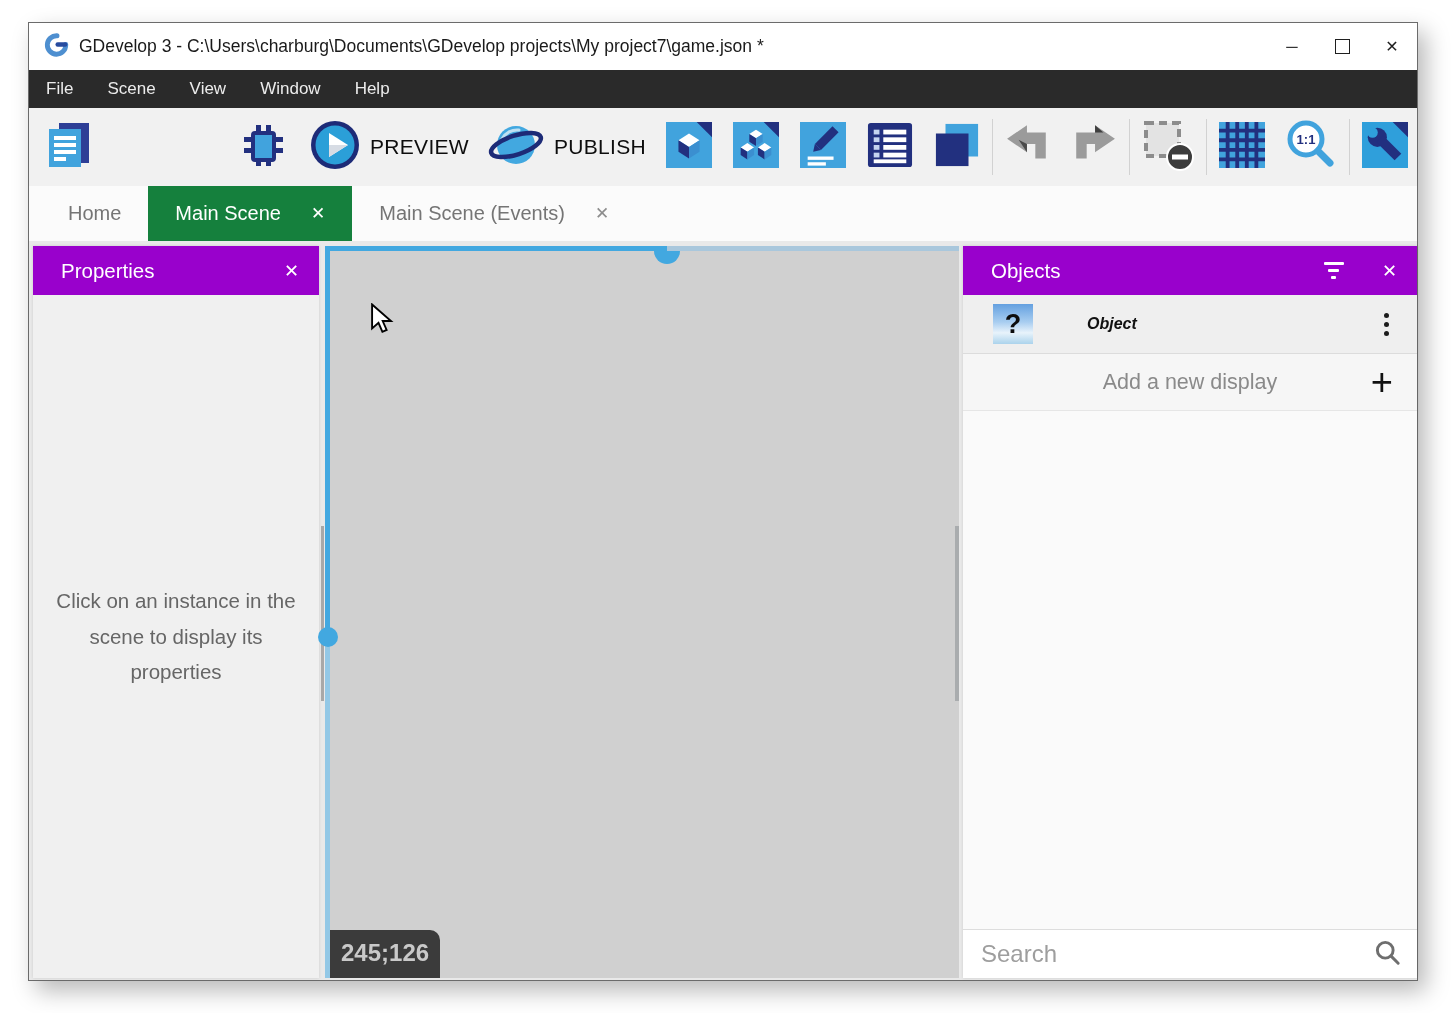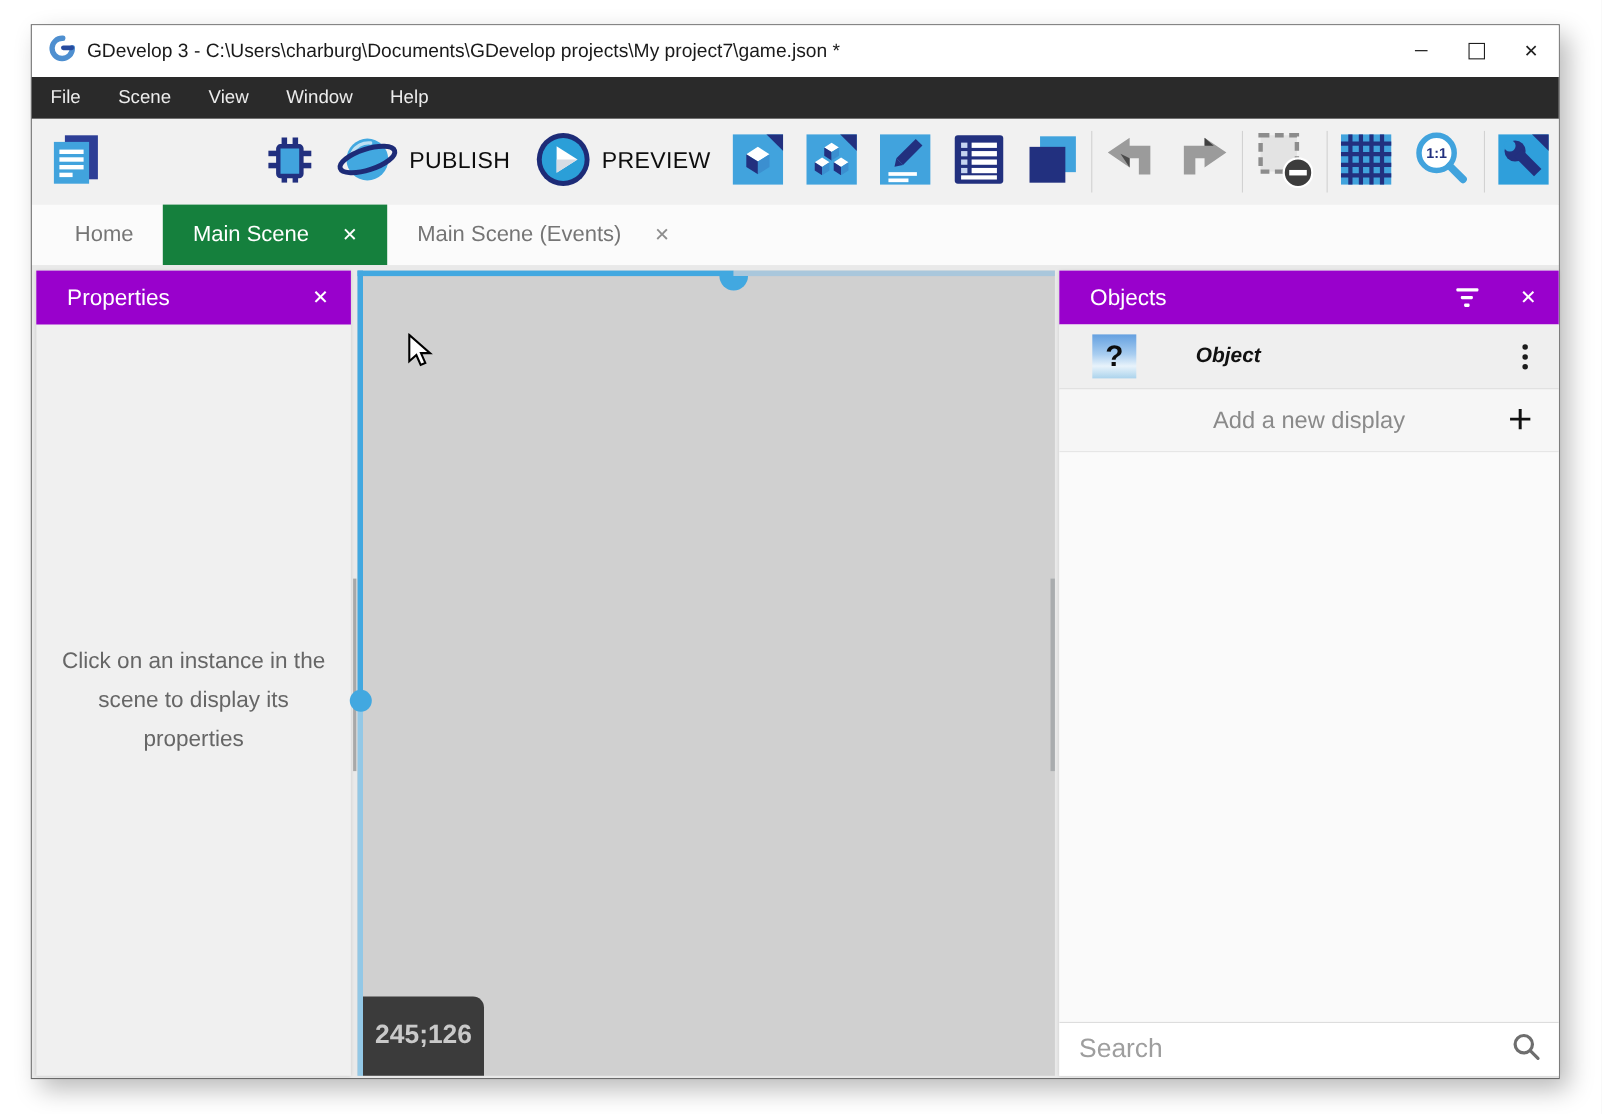--- a/index.html
+++ b/index.html
@@ -47,34 +47,34 @@
 
   .canvas{position:absolute;left:296px;top:5px;bottom:2px;width:634px;background:#d0d0d0;}
   .cb-left-top{position:absolute;left:0;top:0;width:5px;height:391px;background:#42a8e0;}
   .cb-left-bottom{position:absolute;left:0;top:391px;bottom:0;width:5px;background:#93c8e6;}
   .cb-top-left{position:absolute;left:0;top:0;height:5px;width:342px;background:#42a8e0;}
   .cb-top-right{position:absolute;left:342px;top:0;height:5px;right:0;background:#a9c7dc;}
   .handle-top{position:absolute;left:329px;top:5px;width:26px;height:13px;border-radius:0 0 13px 13px;background:#42a8e0;}
   .handle-left{position:absolute;left:-7px;top:381px;width:20px;height:20px;border-radius:50%;background:#42a8e0;}
   .canvas-scroll-right{position:absolute;right:0;top:280px;width:4px;height:175px;background:#a9acae;}
   .gap-scroll-left{position:absolute;left:292px;top:285px;width:3px;height:175px;background:#a8a8a8;}
-  .coord-badge{position:absolute;left:5px;bottom:0;height:48px;line-height:45px;padding:12px 11px;
+  .coord-badge{position:absolute;left:5px;bottom:0;height:48px;line-height:45px;padding:0 11px;
                background:#3b3b3b;color:#c9c9c9;font-size:24px;font-weight:bold;border-radius:0 10px 0 0;}
   .mouse-cursor{position:absolute;left:45px;top:57px;}
 
   .objects-panel{position:absolute;left:934px;right:0;top:5px;bottom:2px;background:#fafafa;
                  display:flex;flex-direction:column;box-shadow:0 0 3px rgba(0,0,0,.12);}
   .header-actions{margin-left:auto;display:flex;align-items:center;gap:38px;}
   .filter-icon{display:flex;flex-direction:column;align-items:center;gap:4px;}
   .filter-icon i{display:block;height:3px;background:#fff;border-radius:1px;}
   .object-row{height:58px;background:#efefef;border-bottom:1px solid #dcdcdc;display:flex;align-items:center;
               padding:0 24px 0 30px;}
   .object-icon{width:40px;height:40px;background:linear-gradient(180deg,#64a0e0 0%,#a8cdf0 45%,#e8f3fb 72%,#abd3ec 100%);
                display:flex;align-items:center;justify-content:center;font-size:27px;font-weight:bold;color:#0d0d0d;}
-  .object-name{margin-left:54px;font-size:19px;font-weight:bold;font-style:italic;color:#111;}
+  .object-name{margin-left:54px;font-size:16px;font-weight:bold;font-style:italic;color:#111;}
   .kebab{margin-left:auto;display:flex;flex-direction:column;gap:4px;padding:4px;}
   .kebab i{width:5px;height:5px;border-radius:50%;background:#1c1c1c;}
   .add-row{height:56px;position:relative;display:flex;align-items:center;justify-content:center;
            background:#f6f6f6;border-bottom:1px solid #e6e6e6;}
   .add-label{color:#8a8a8a;font-size:21.5px;}
   .add-plus{position:absolute;right:24px;font-size:38px;font-weight:200;color:#111;line-height:1;}
   .objects-body{flex:1;background:#fafafa;}
   .search-bar{height:48px;border-top:1px solid #dddddd;background:#ffffff;display:flex;align-items:center;
               padding:0 16px;flex:0 0 auto;}
   .search-input{flex:1;border:none;outline:none;background:transparent;font-size:24px;color:#333;
@@ -141,41 +141,41 @@
               <rect x="33" y="16" width="11" height="5"></rect>
                 <rect x="33" y="27" width="11" height="5"></rect>
               <rect x="17" y="36" width="5" height="9"></rect>
                 <rect x="27" y="36" width="5" height="9"></rect>
             </g>
             <rect x="14" y="12" width="21" height="27" rx="2" fill="#41a3dd" stroke="#22307f" stroke-width="4"></rect>
           </svg>
         </span>
       </div>
 
-      <div class="tool-btn" style="margin-left:18px">
-        <span>
-          <svg width="58" height="52" viewBox="0 0 58 52">
-            <circle cx="29" cy="26" r="19" fill="#42a8e0"></circle>
-            <path d="M15 20 a17 17 0 0 1 17 -9" stroke="#bfe0f2" stroke-width="3" fill="none" stroke-linecap="round"></path>
-            <ellipse cx="29" cy="26" rx="26" ry="9.5" fill="none" stroke="#1d2b77" stroke-width="4.5" transform="rotate(-18 29 26)"></ellipse>
-          </svg>
-        </span>
-        <span class="tool-label">PUBLISH</span>
-      </div>
-
       <div class="tool-btn" style="margin-left:22px">
         <span>
           <svg width="52" height="52" viewBox="0 0 52 52">
             <circle cx="26" cy="26" r="24" fill="#1d2b77"></circle>
             <circle cx="26" cy="26" r="19.5" fill="#2b9fd8"></circle>
             <polygon points="20,14 20,38 39,26" fill="#ffffff"></polygon>
             <polygon points="20,26 39,26 20,38" fill="#d7dce4"></polygon>
           </svg>
         </span>
         <span class="tool-label">PREVIEW</span>
+      </div>
+
+      <div class="tool-btn" style="margin-left:18px">
+        <span>
+          <svg width="58" height="52" viewBox="0 0 58 52">
+            <circle cx="29" cy="26" r="19" fill="#42a8e0"></circle>
+            <path d="M15 20 a17 17 0 0 1 17 -9" stroke="#bfe0f2" stroke-width="3" fill="none" stroke-linecap="round"></path>
+            <ellipse cx="29" cy="26" rx="26" ry="9.5" fill="none" stroke="#1d2b77" stroke-width="4.5" transform="rotate(-18 29 26)"></ellipse>
+          </svg>
+        </span>
+        <span class="tool-label">PUBLISH</span>
       </div>
 
       <div class="tool-btn" style="margin-left:20px">
         <span>
           <svg width="46" height="46" viewBox="0 0 48 48">
             <rect width="48" height="48" fill="#41a3dd"></rect>
             <polygon points="32,0 48,0 48,16" fill="#22307f"></polygon>
             <polygon points="24,12 35,19 24,26 13,19" fill="#ffffff"></polygon>
             <polygon points="13,19 24,26 24,38 13,31" fill="#22307f"></polygon>
             <polygon points="35,19 24,26 24,38 35,31" fill="#3b8fd0"></polygon>

